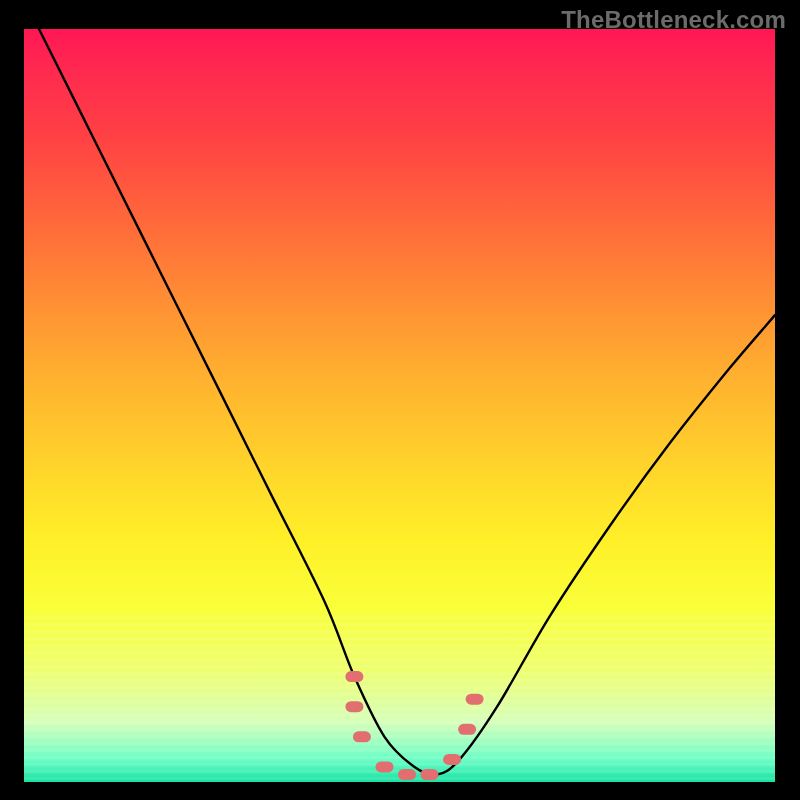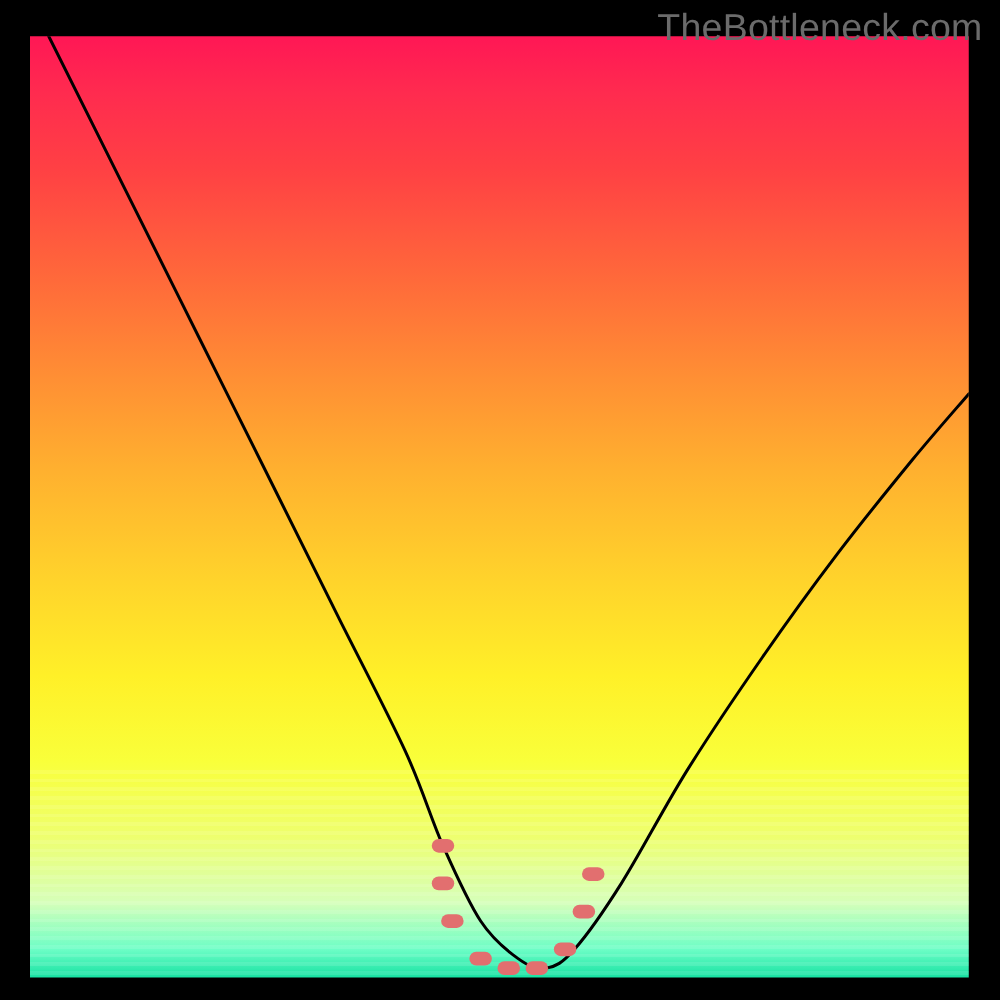--- a/index.html
+++ b/index.html
@@ -14,22 +14,22 @@
     position: relative;
     width: 800px;
     height: 800px;
     background: #000;
   }
   .watermark {
     position: absolute;
     top: 6px;
     right: 14px;
     font-family: Arial, Helvetica, sans-serif;
-    font-size: 30px;
-    font-weight: 400;
+    font-size: 24px;
+    font-weight: 700;
     color: #6b6b6b;
     letter-spacing: 0.2px;
     z-index: 40;
     user-select: none;
   }
   .plot-frame {
     position: absolute;
     left: 24px;
     top: 29px;
     width: 751px;    

